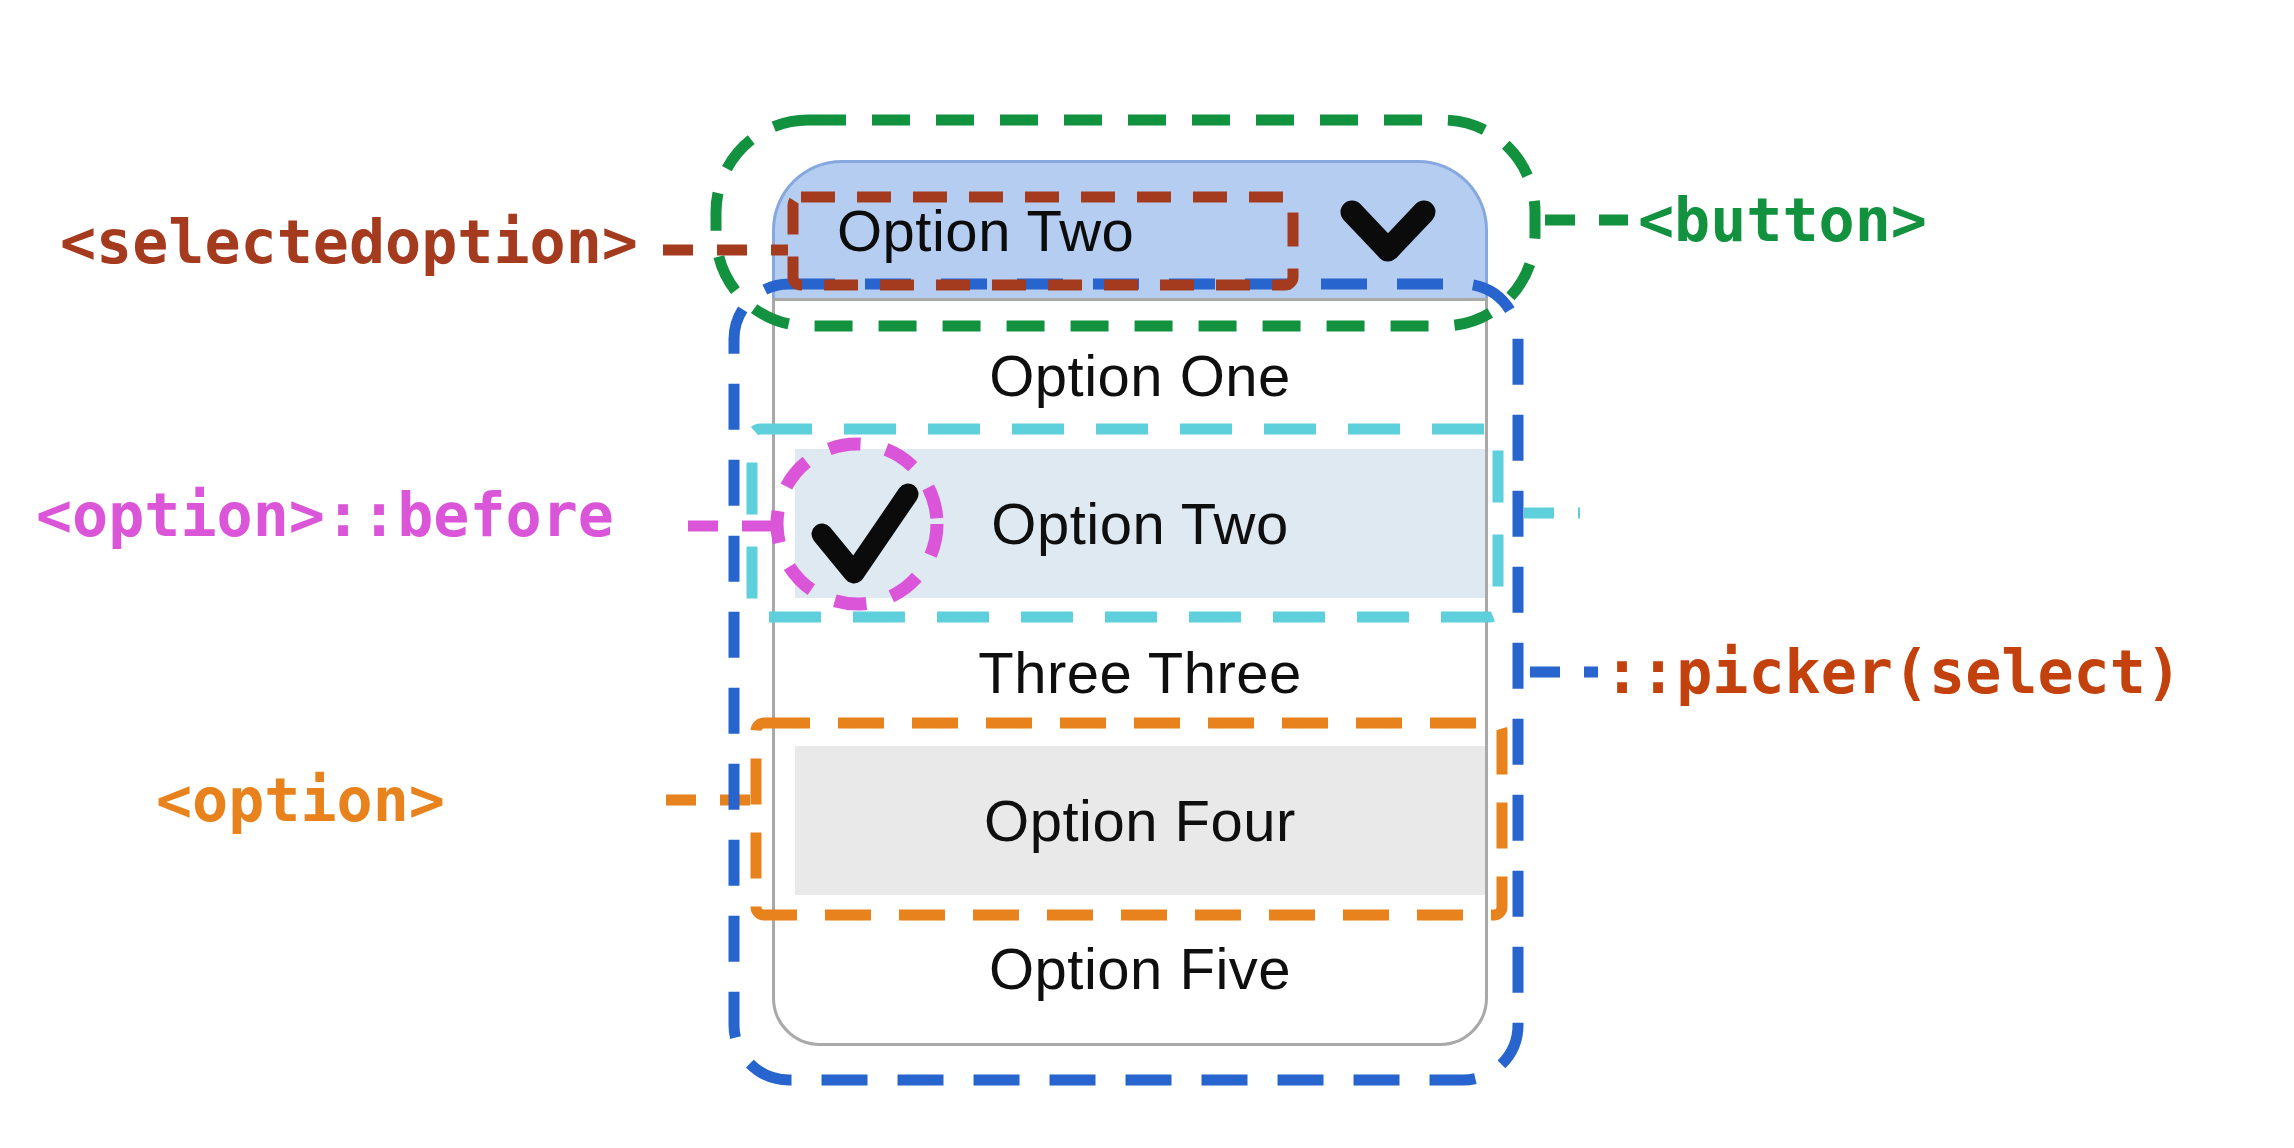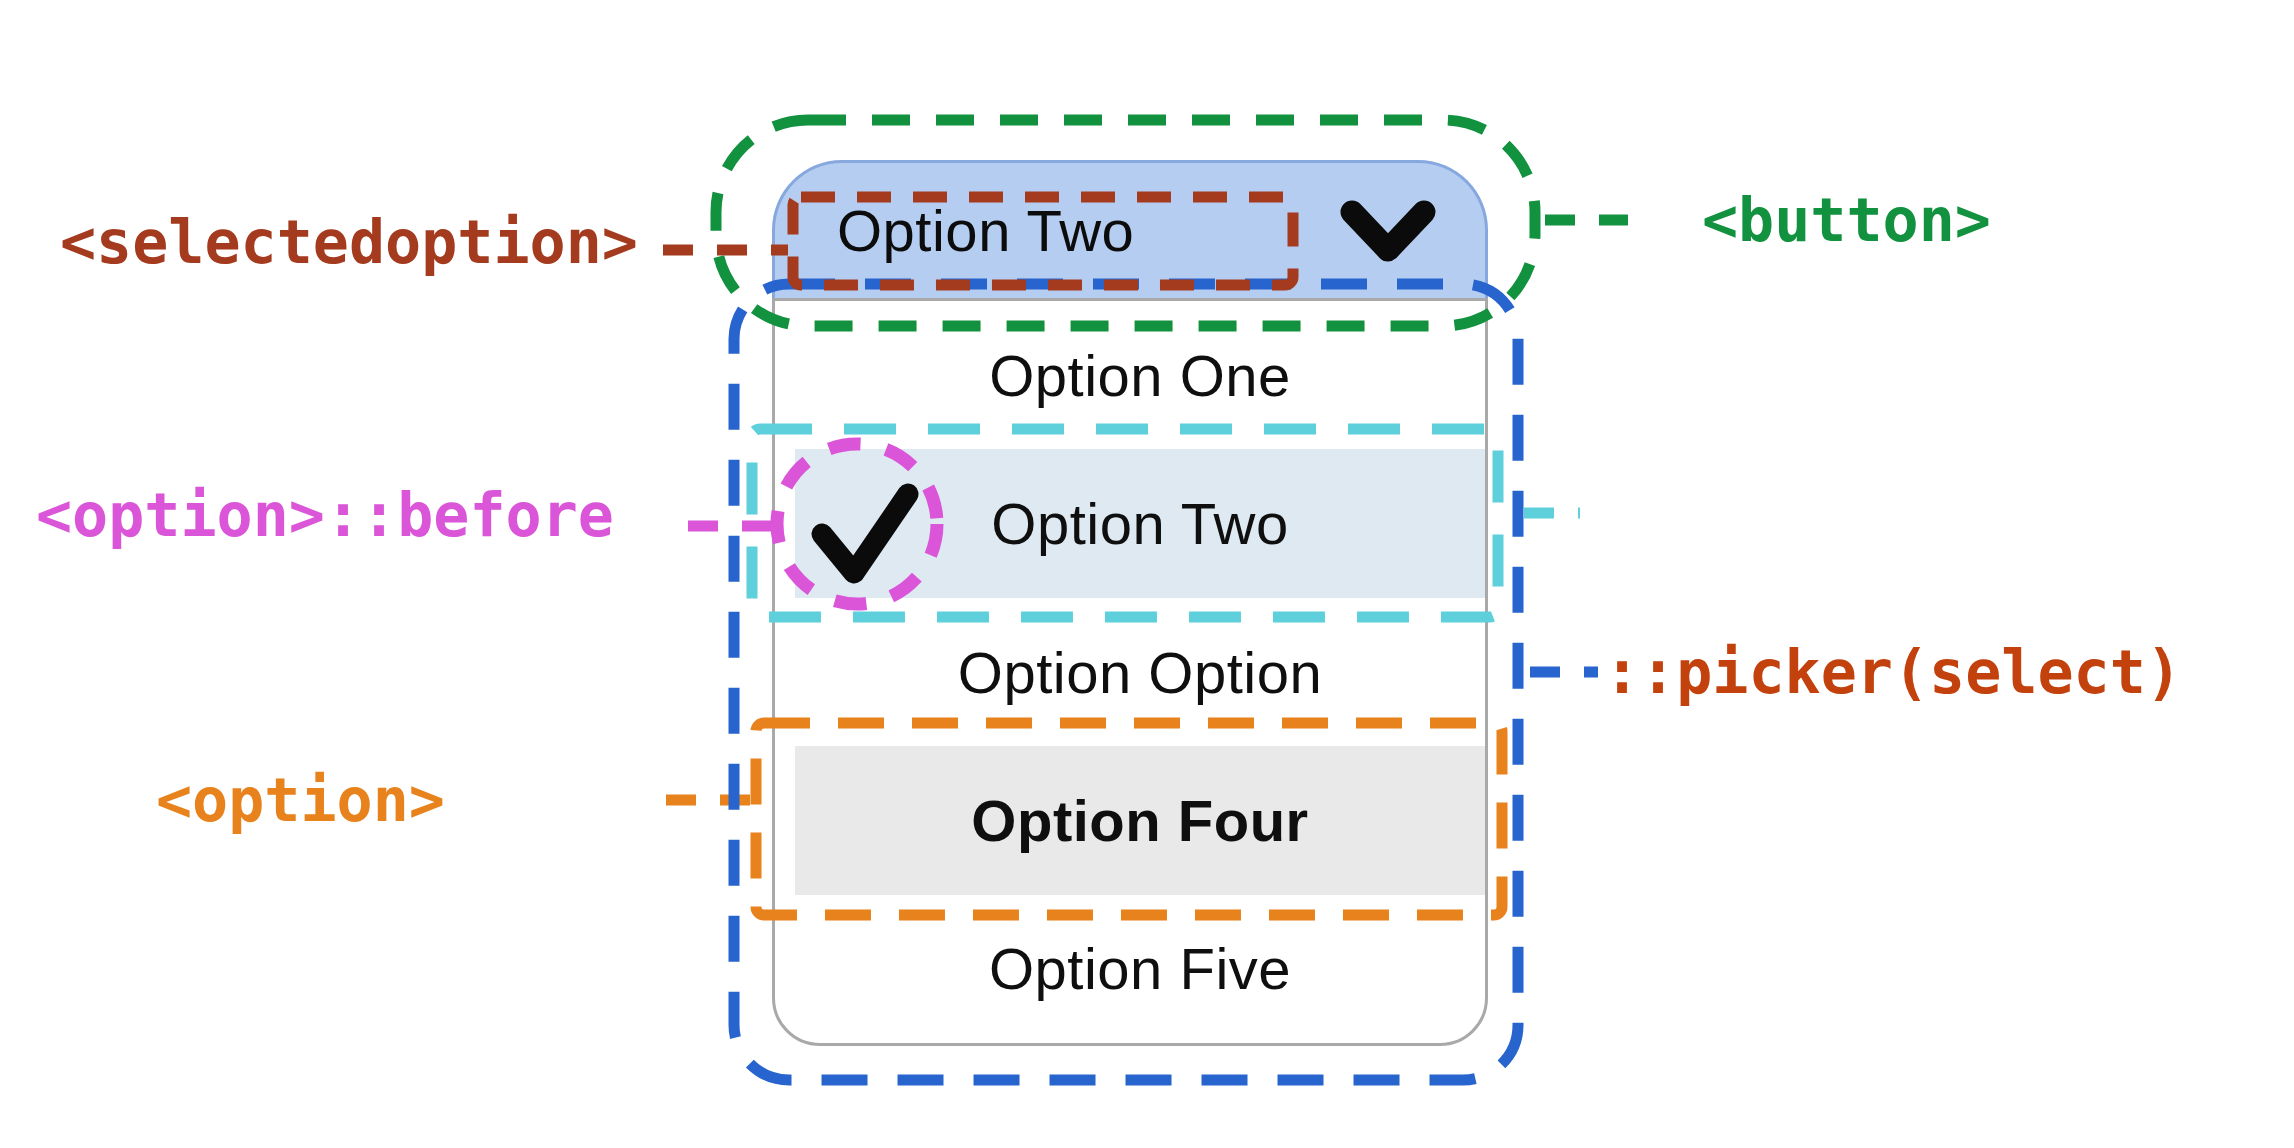--- a/index.html
+++ b/index.html
@@ -36,21 +36,21 @@
     display:flex;flex-direction:column;padding-left:20px;
   }
   .option-row{
     flex:1 1 0;
     display:flex;align-items:center;justify-content:center;
     font-size:58px;color:#0f0f0f;
     letter-spacing:0.5px;
     background:transparent;
   }
   .option-row.checked{background:#dfe9f2;}
-  .option-row.gray{background:#e9e9e9;font-weight:bold;}
+  .option-row.gray{background:#e9e9e9;}
   
   .anno{
     position:absolute;
     height:74px;line-height:74px;
     font-family:"DejaVu Sans Mono", monospace;
     font-weight:bold;
     font-size:60px;
     white-space:nowrap;
   }
   .anno.right-align{text-align:left;}
@@ -65,28 +65,28 @@
 
 <div class="canvas">
 
   <div class="select-button" style="background: rgb(181, 205, 241);">
     <span>Option Two</span>
   </div>
 
   <div class="picker" style="border-color: rgb(169, 169, 169);">
     <div class="option-row">Option One</div>
     <div class="option-row checked" style="background: rgb(223, 233, 242);">Option Two</div>
-    <div class="option-row">Option Option</div>
+    <div class="option-row">Three Three</div>
     <div class="option-row gray" style="background: rgb(233, 233, 233);">Option Four</div>
     <div class="option-row">Option Five</div>
   </div>
 
   <div class="anno right-align" style="right:1634px;top:205px;width:600px;color:#a53b1e;">&lt;selectedoption&gt;</div>
 
-  <div class="anno" style="left:1702px;top:183px;color:#12913e;">&lt;button&gt;</div>
+  <div class="anno" style="left:1638px;top:183px;color:#12913e;">&lt;button&gt;</div>
 
   <div class="anno right-align" style="right:1618px;top:478px;width:640px;color:#da55d8;">&lt;option&gt;::before</div>
 
 
   <div class="anno" style="left:1604px;top:635px;color:#c2410c;">::picker(select)</div>
 
   <div class="anno right-align" style="right:1638px;top:763px;width:500px;color:#e8821c;">&lt;option&gt;</div>
 
   <svg class="overlay" viewBox="0 0 2294 1148">
 

